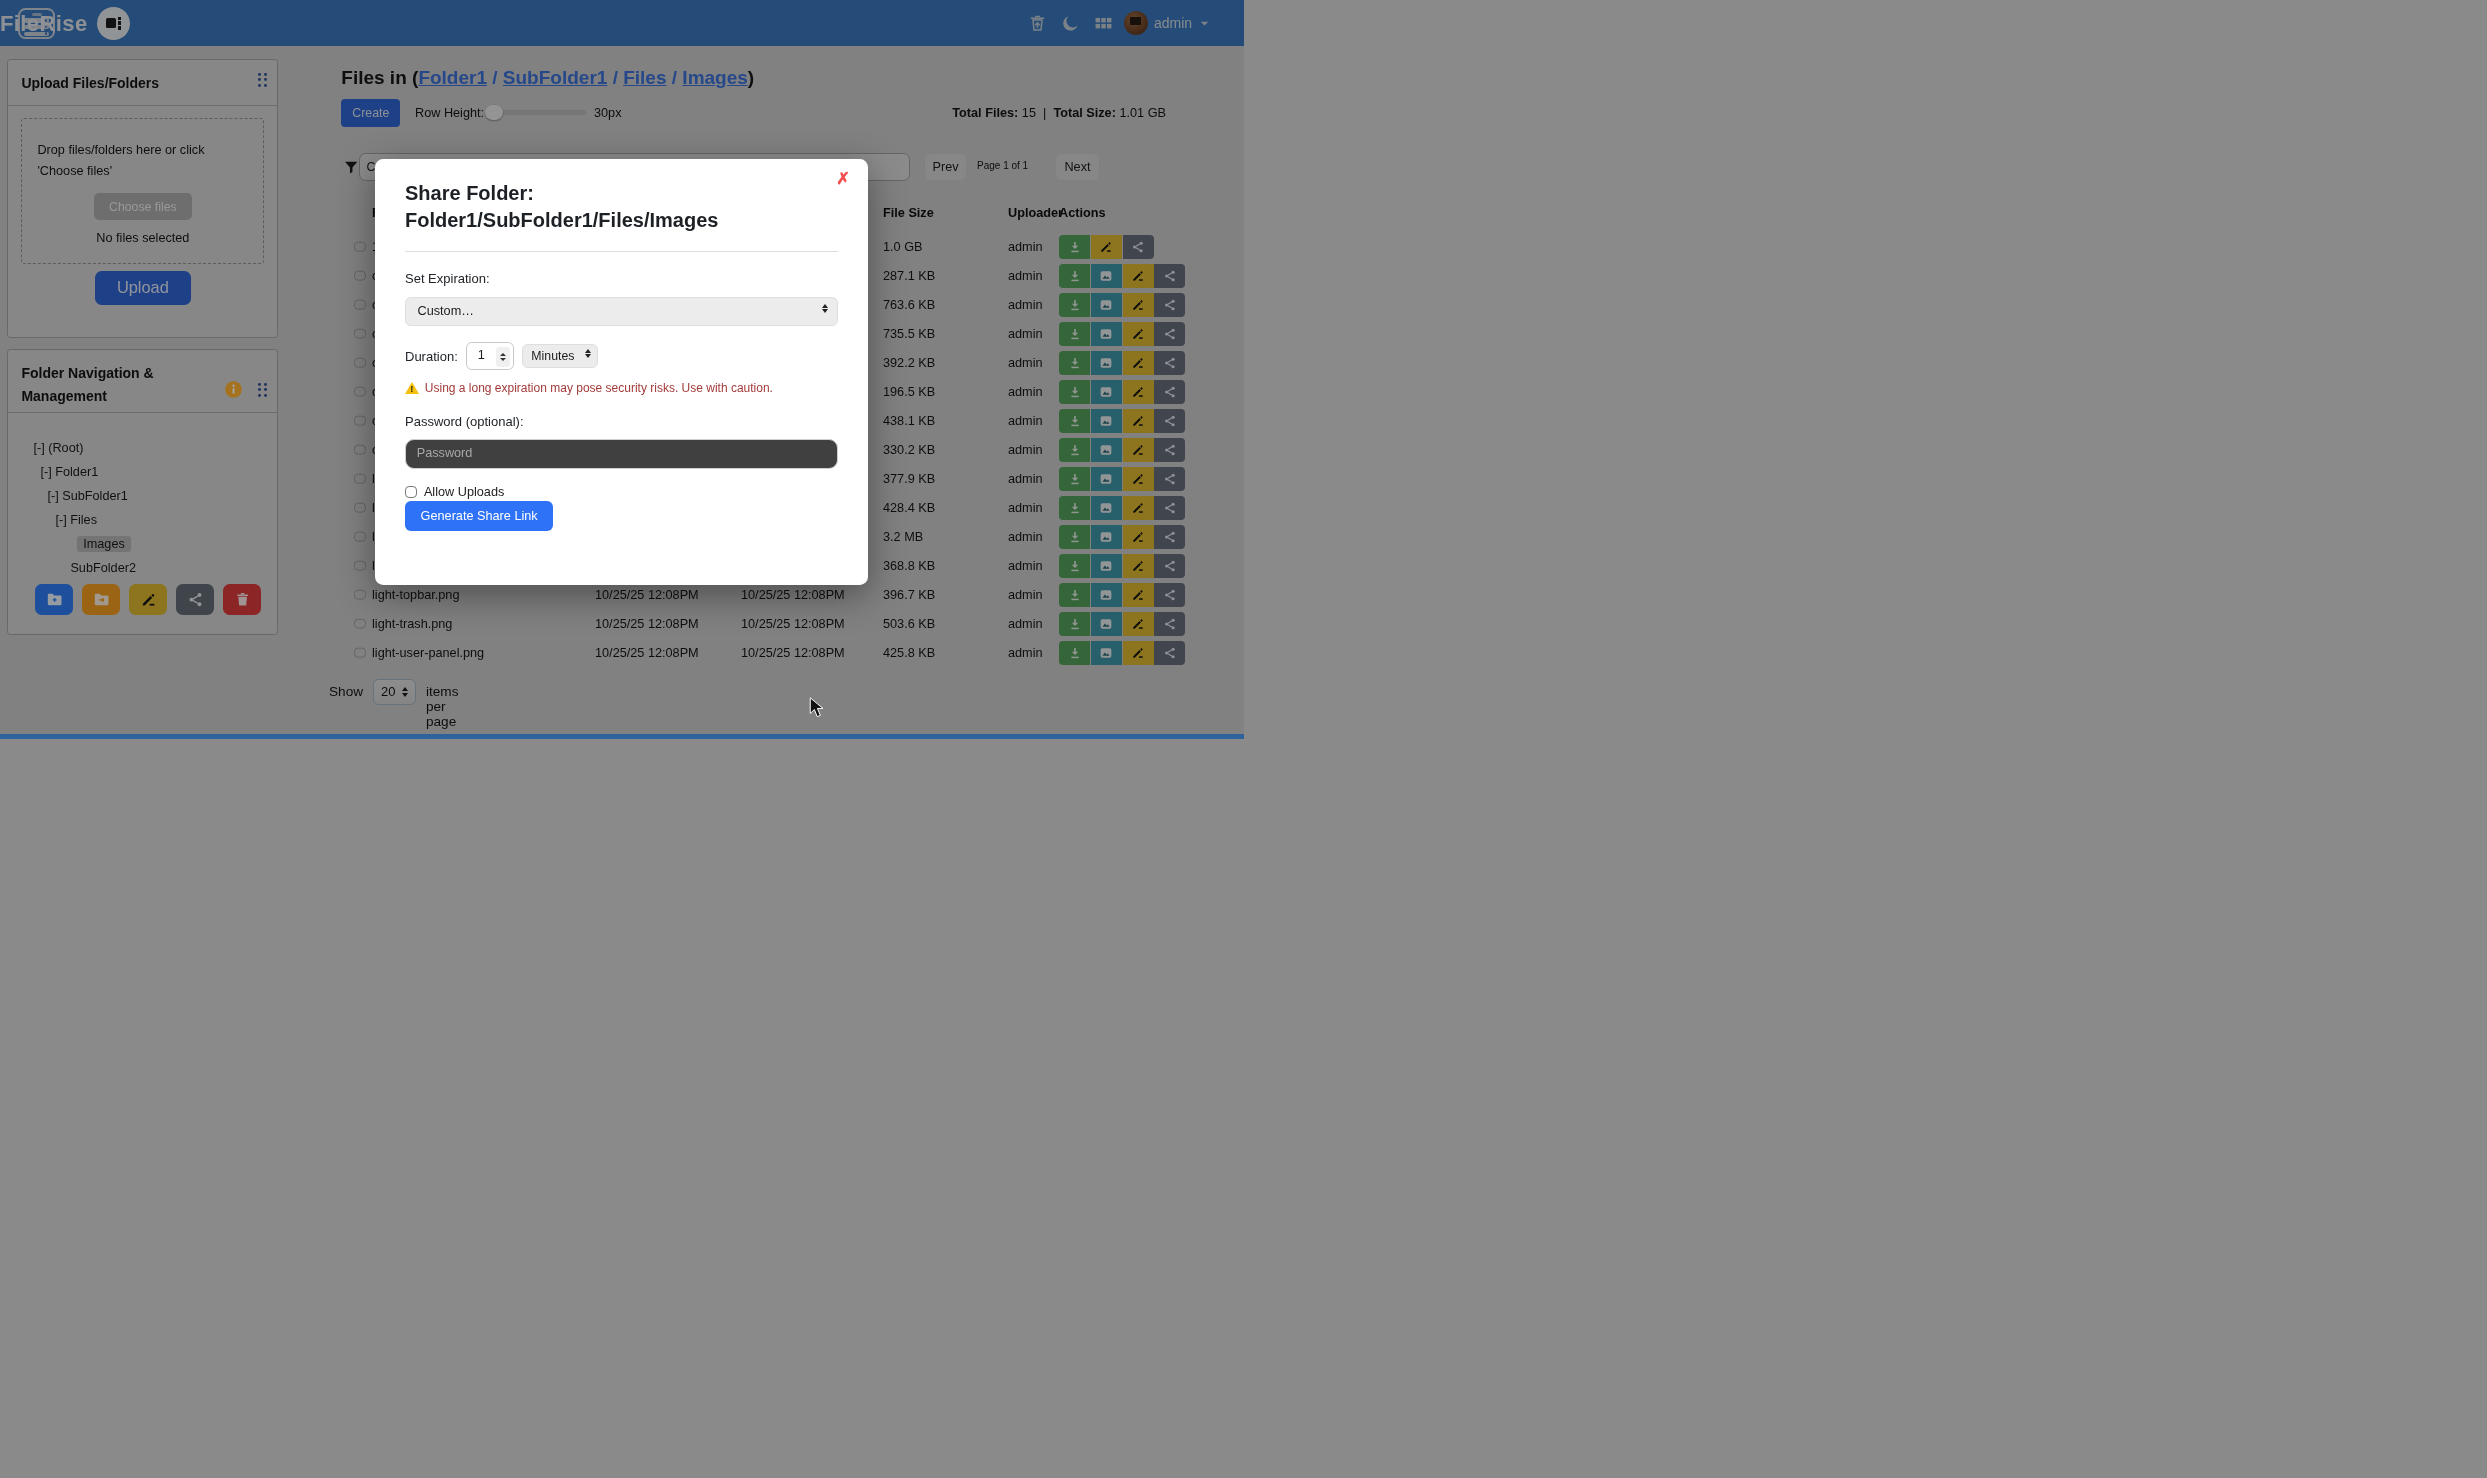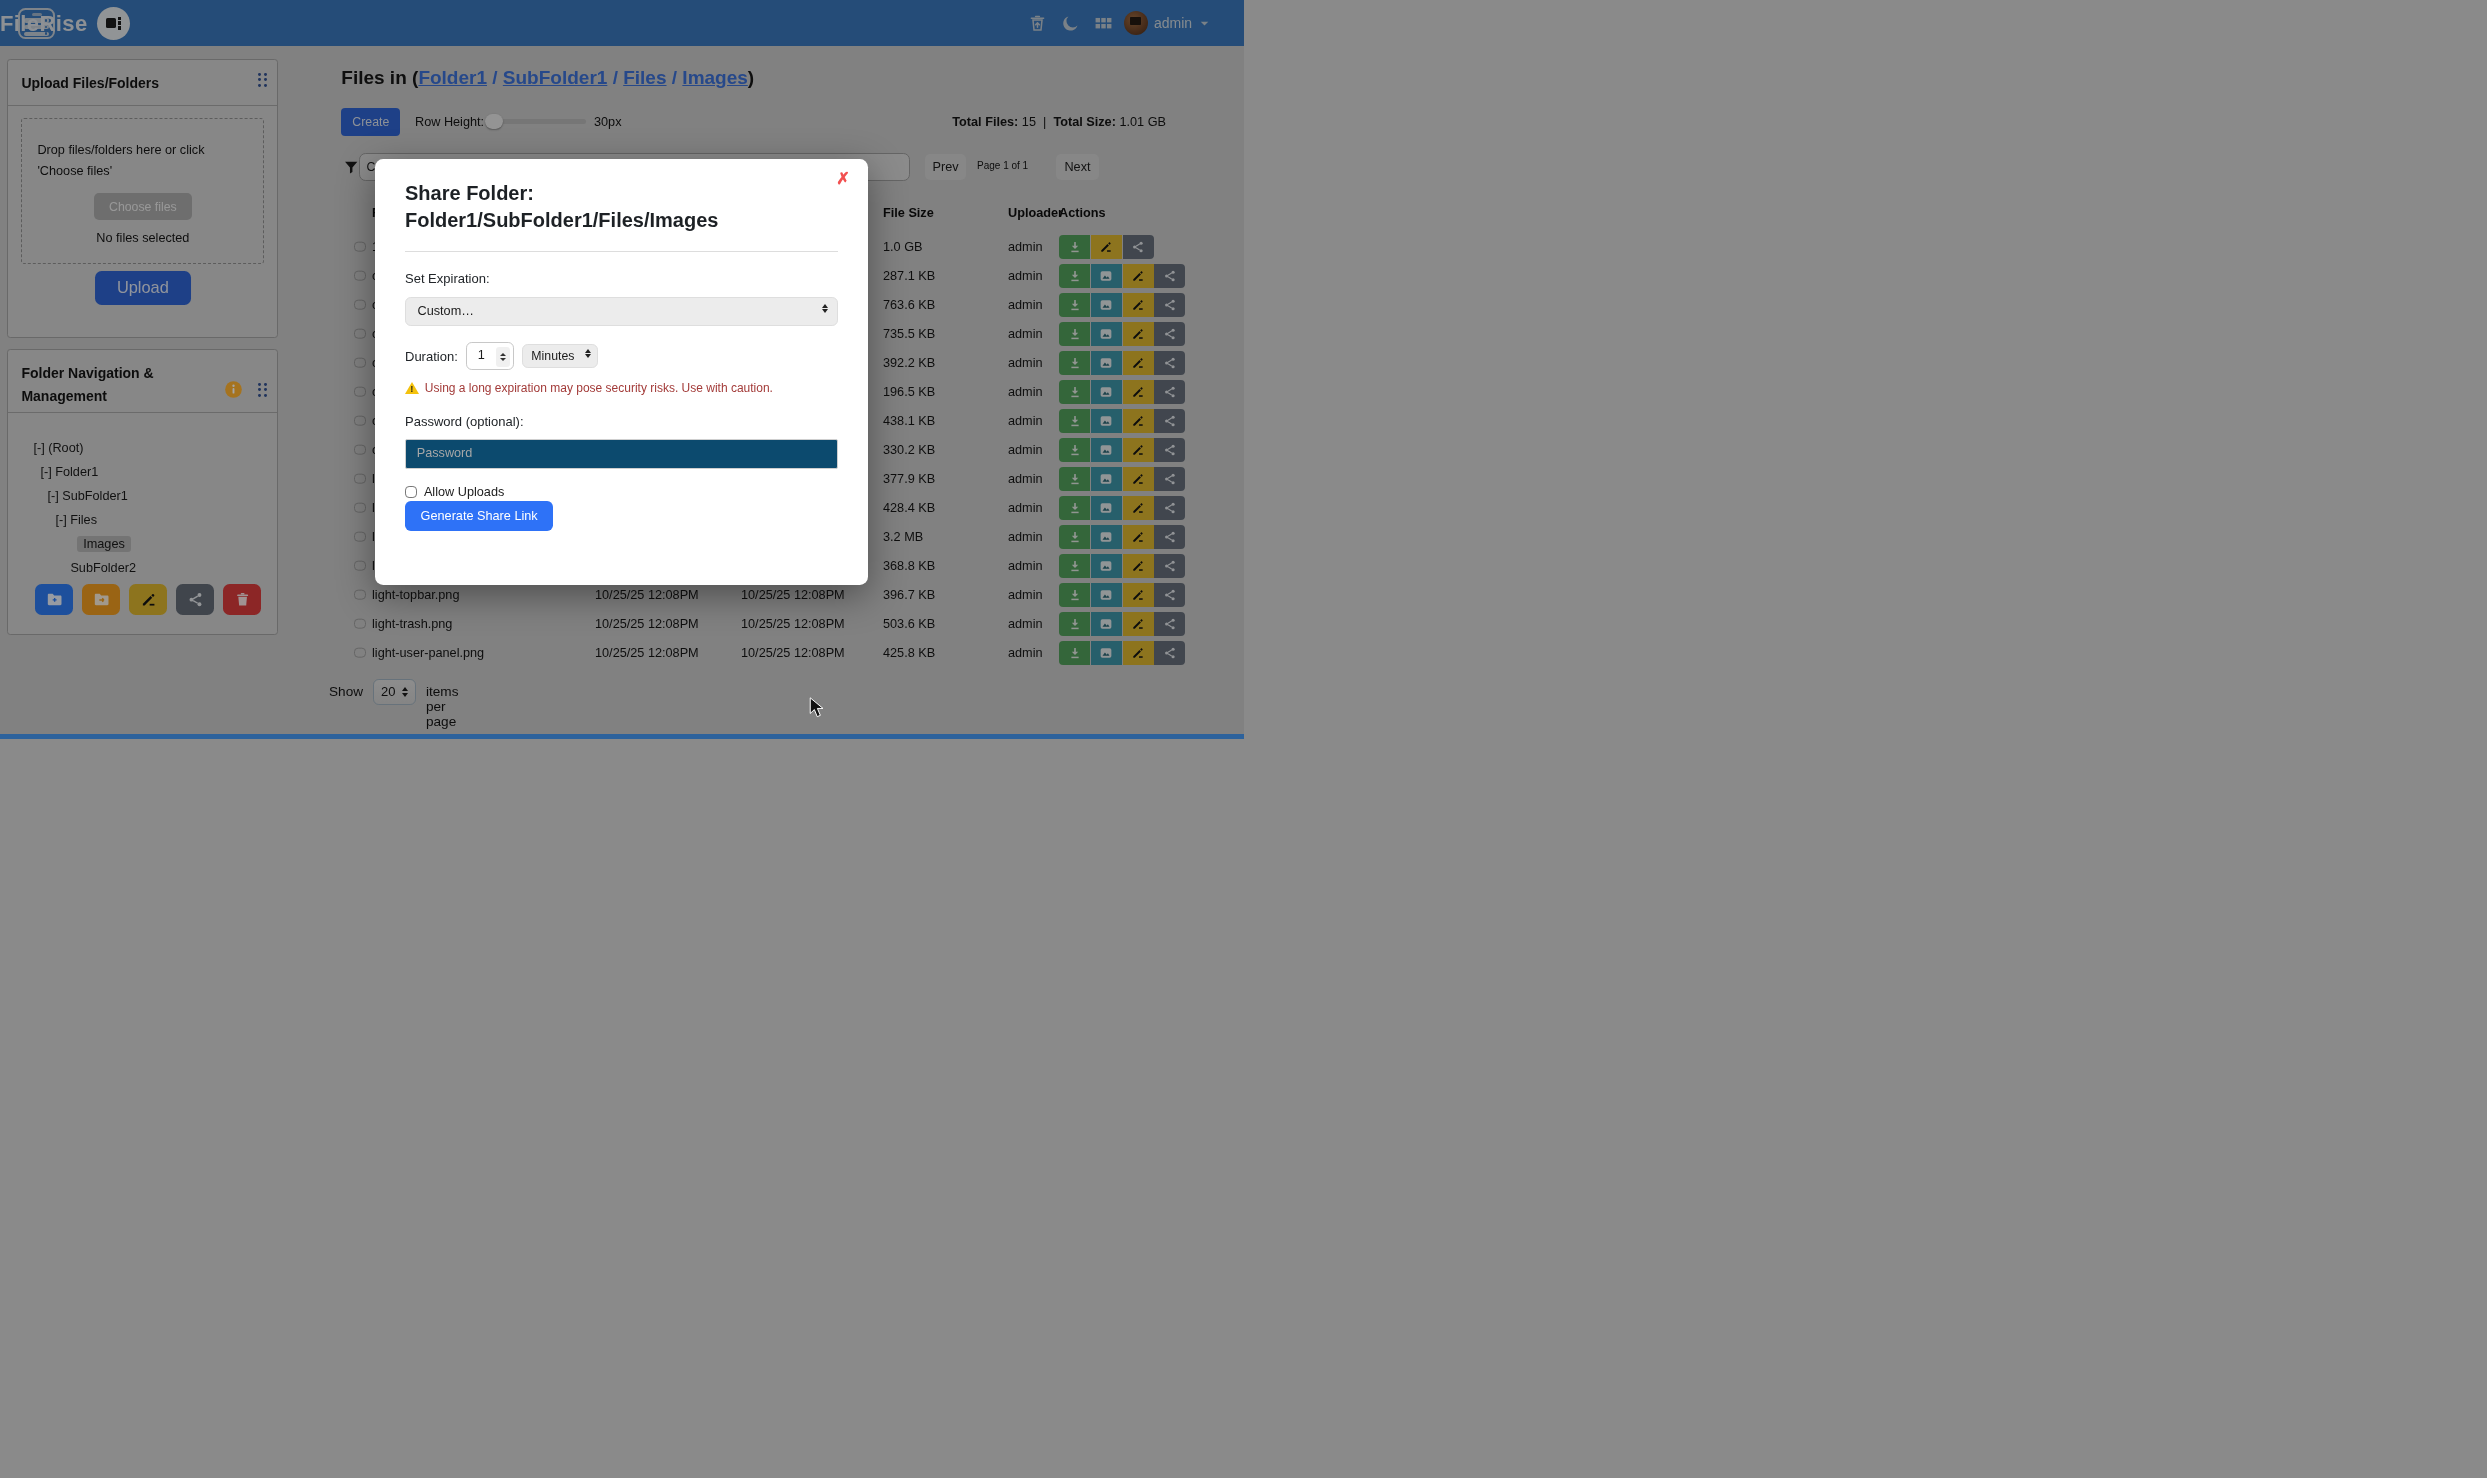--- a/index.html
+++ b/index.html
@@ -45,21 +45,21 @@
   .tree-sel { background:#b2b2b2; border-radius:3.3px; padding:0.8px 5.8px; }
   .fbtn-row { position:absolute; left:27px; top:234px; display:flex; gap:9px; }
   .fbtn { width:38px; height:31px; border-radius:6.6px; display:flex; align-items:center; justify-content:center; cursor:pointer; }
   .fbtn svg { width:17.3px; height:17.3px; }
 
   
   .main { position:absolute; left:329px; top:46px; width:864px; }
   .breadcrumb { position:absolute; left:12.3px; top:21.4px; font-size:19px; font-weight:bold; color:#161616; }
   .breadcrumb a { color:#3b6fd4; text-decoration:underline; cursor:pointer; }
   .bc-sep { color:#3b6fd4; text-decoration:none; }
-  .toolbar { position:absolute; left:0; top:62px; width:100%; height:33px; }
+  .toolbar { position:absolute; left:0; top:53px; width:100%; height:33px; }
   .create-btn { position:absolute; left:12.3px; top:0; width:59px; height:28px; background:#2f63cf; color:#d9dfe9; font-size:12.3px; border-radius:4.1px; display:flex; align-items:center; justify-content:center; cursor:pointer; }
   .rh-label { position:absolute; left:86px; top:6.6px; font-size:12.7px; color:#141414; }
   .slider-track { position:absolute; left:158px; top:10.7px; width:99px; height:5.8px; background:#b5b5b5; border-radius:2.9px; cursor:pointer; }
   .slider-thumb { position:absolute; left:-1.6px; top:-5px; width:17.3px; height:15.6px; background:#e4e4e4; border-radius:7.4px; box-shadow:0 0.8px 1.6px rgba(0,0,0,.35); cursor:grab; }
   .rh-value { position:absolute; left:265px; top:6.6px; font-size:12.7px; color:#141414; }
   .totals { position:absolute; right:27px; top:6.6px; font-size:12.7px; color:#141414; }
   .totals b { font-weight:bold; }
   .filter-row { position:absolute; left:0; top:107px; width:100%; height:30px; }
   .funnel { position:absolute; left:14px; top:5.8px; width:16.4px; height:16.4px; color:#1c1c1c; cursor:pointer; }
   .search-input { position:absolute; left:30px; top:0; width:551px; height:28px; background:#d6d6d6; border:0.8px solid #9b9b9b; border-radius:6.6px; font-size:12.3px; color:#1c1c1c; line-height:26px; padding:0 6.6px; cursor:text; }
@@ -110,21 +110,21 @@
   .num-val { position:absolute; left:10.7px; top:5px; font-size:12.7px; color:#1c1c1c; }
   .num-spin { position:absolute; right:3.3px; top:3.3px; width:14px; height:20.6px; background:#f0f0f0; border-radius:3.3px; display:flex; flex-direction:column; align-items:center; justify-content:center; gap:1.6px; cursor:pointer; }
   .num-spin i { width:0; height:0; border-left:3.3px solid transparent; border-right:3.3px solid transparent; }
   .num-spin .up { border-bottom:3.7px solid #333; }
   .num-spin .dn { border-top:3.7px solid #333; }
   .unit-select { position:relative; height:24px; background:#ececec; border:0.8px solid #dedede; border-radius:5.8px; line-height:22px; padding:0 23px 0 8.2px; font-size:12.3px; color:#1c1c1c; cursor:pointer; }
   .unit-select .updown { right:6.6px; top:4.1px; }
   .warning { margin-top:10.7px; font-size:12px; color:#a33b39; display:flex; align-items:center; gap:5.8px; }
   .warn-tri { position:relative; width:0; height:0; border-left:7.4px solid transparent; border-right:7.4px solid transparent; border-bottom:12.3px solid #f4c20d; }
   .warn-tri i { position:absolute; left:-1.5px; top:3.3px; font-style:normal; font-weight:bold; font-size:8.2px; color:#111; }
-  .pw-input { position:relative; margin-top:10px; height:30px; border:1.2px solid #cfcfcf; border-radius:2px; background:#0c4a6e; line-height:27px; padding:0 10.7px; font-size:12.7px; color:#a7a7a7; cursor:text; }
+  .pw-input { position:relative; margin-top:10px; height:30px; border:1.2px solid #cfcfcf; border-radius:9px; background:#404040; line-height:27px; padding:0 10.7px; font-size:12.7px; color:#a7a7a7; cursor:text; }
   .allow-row { display:flex; align-items:center; gap:6.6px; margin-top:15.6px; font-size:12.7px; color:#1c1c1c; }
   .allow-cb { width:12.3px; height:12.3px; border:1.2px solid #767676; border-radius:4.1px; cursor:pointer; }
   .gen-btn { display:inline-block; margin-top:2px; background:#2e72f7; color:#ffffff; font-size:12.7px; padding:8.2px 15.6px; border-radius:5.8px; cursor:pointer; }
 
   .footer-strip { position:absolute; left:0; bottom:0; right:0; height:5px; background:#2d629c; z-index:55; }
   .cursor { position:absolute; left:809px; top:697px; z-index:100; pointer-events:none; }
 </style>
 </head>
 <body>
 

